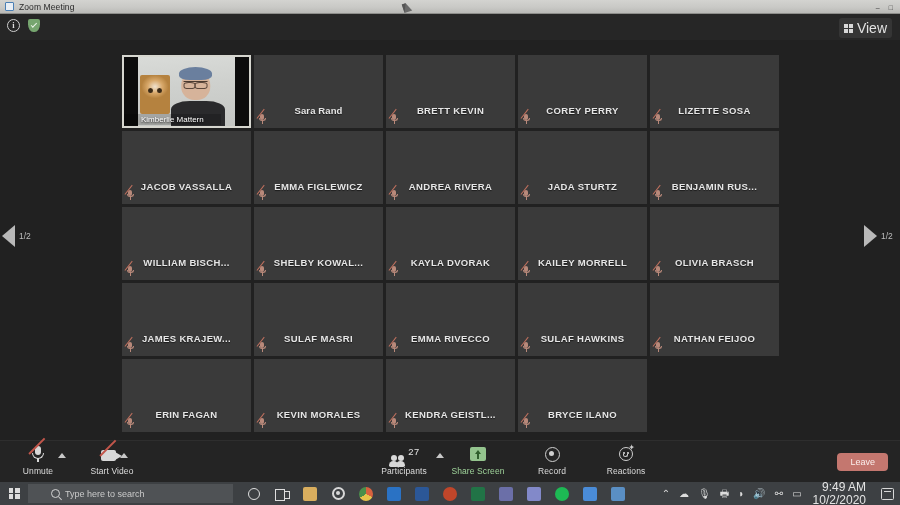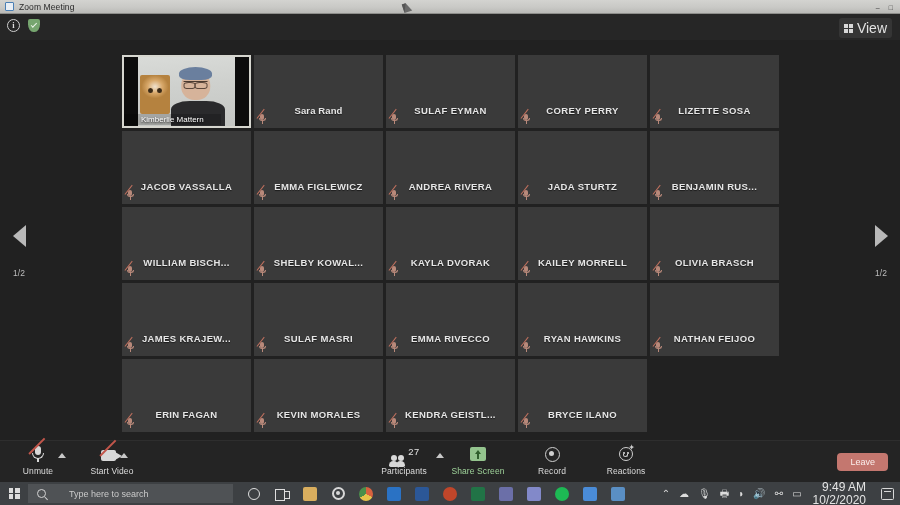--- a/index.html
+++ b/index.html
@@ -294,23 +294,23 @@
     background: rgba(0,0,0,0.18);
     white-space: nowrap;
   }
 
   
   .pager {
     position: absolute;
     top: 185px;
     width: 34px;
     display: flex;
-    flex-direction: column;
+    flex-direction: row;
     align-items: center;
-    gap: 21px;
+    gap: 4px;
   }
   .pager.left  { left: 2px; }
   .pager.right { right: 2px; }
   .arrow {
     width: 0; height: 0;
     border-top: 11px solid transparent;
     border-bottom: 11px solid transparent;
   }
   .arrow.l { border-right: 13px solid #b9b9b9; }
   .arrow.r { border-left: 13px solid #b9b9b9; }
@@ -511,22 +511,22 @@
     grid-template-columns: 1fr 1fr;
     grid-template-rows: 1fr 1fr;
     gap: 1.4px;
   }
   .start-glyph i { background: #dcdcdc; display: block; }
 
   .search {
     width: 205px; height: 19px;
     background: #4f5255;
     display: flex; align-items: center;
-    gap: 23px;
-    padding-left: 9px;
+    gap: 5px;
+    padding-left: 23px;
     flex: none;
   }
   .search-ico {
     width: 9px; height: 9px;
     border: 1.4px solid #d4d4d4;
     border-radius: 50%;
     position: relative;
     flex: none;
   }
   .search-ico::after {
@@ -680,21 +680,21 @@
       <div class="tile">
         <div class="tile-name mixed">Sara Rand</div>
         <div class="mic-muted">
             <div class="body"></div>
             <div class="arc"></div>
             <div class="stem"></div>
             <div class="slash"></div>
           </div>
       </div>
       <div class="tile">
-        <div class="tile-name">SULAF EYMAN</div>
+        <div class="tile-name">BRETT KEVIN</div>
         <div class="mic-muted">
             <div class="body"></div>
             <div class="arc"></div>
             <div class="stem"></div>
             <div class="slash"></div>
           </div>
       </div>
       <div class="tile">
         <div class="tile-name">COREY PERRY</div>
         <div class="mic-muted">
@@ -827,21 +827,21 @@
       <div class="tile">
         <div class="tile-name">EMMA RIVECCO</div>
         <div class="mic-muted">
             <div class="body"></div>
             <div class="arc"></div>
             <div class="stem"></div>
             <div class="slash"></div>
           </div>
       </div>
       <div class="tile">
-        <div class="tile-name">RYAN HAWKINS</div>
+        <div class="tile-name">SULAF HAWKINS</div>
         <div class="mic-muted">
             <div class="body"></div>
             <div class="arc"></div>
             <div class="stem"></div>
             <div class="slash"></div>
           </div>
       </div>
       <div class="tile">
         <div class="tile-name">NATHAN FEIJOO</div>
         <div class="mic-muted">

